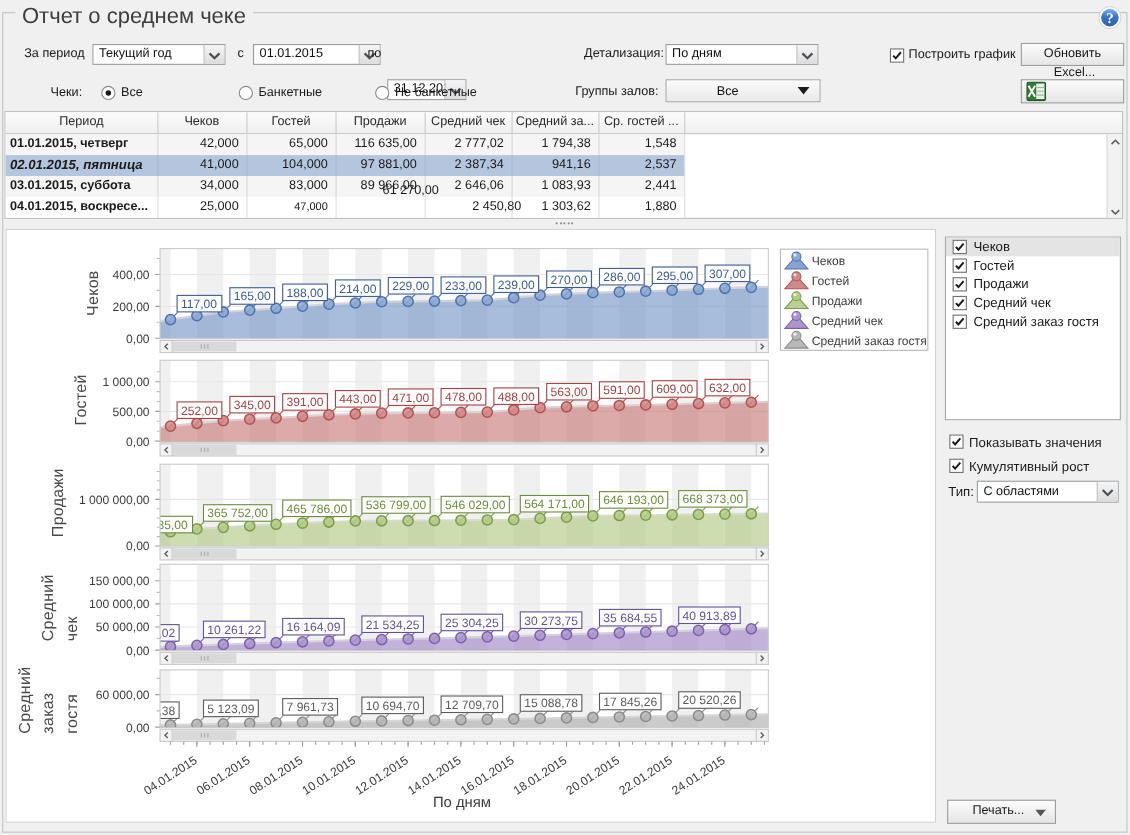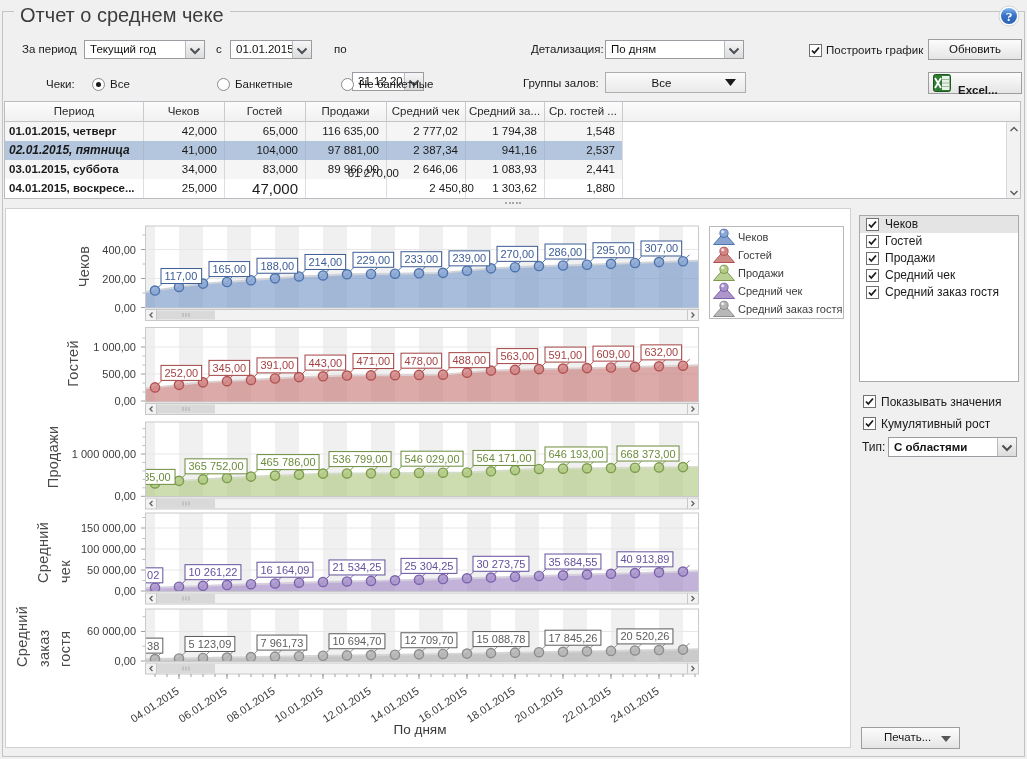--- a/index.html
+++ b/index.html
@@ -28,21 +28,21 @@
 <div class="lbl" style="left:22px;top:43px;">За период</div>
 <div class="combo" style="left:84px;top:39.5px;width:121px;height:19.5px;">
     <span class="txt">Текущий год</span>
     <div class="btn">
       <svg width="18" height="19" style="position:absolute;right:0;top:0;">
         <path d="M 4.5 7.5 L 9 12 L 13.5 7.5" fill="none" stroke="#4a5056" stroke-width="2"></path>
       </svg>
     </div>
   </div>
 <div class="lbl" style="left:216px;top:43px;">с</div>
-<div class="combo" style="left:230px;top:39.5px;width:82px;height:19.5px;padding-left:24px;">
+<div class="combo" style="left:230px;top:39.5px;width:116px;height:19.5px;padding-left:24px;">
     <span class="txt">01.01.2015</span>
     <div class="btn">
       <svg width="18" height="19" style="position:absolute;right:0;top:0;">
         <path d="M 4.5 7.5 L 9 12 L 13.5 7.5" fill="none" stroke="#4a5056" stroke-width="2"></path>
       </svg>
     </div>
   </div>
 <div class="lbl" style="left:334px;top:43px;">по</div>
 <div class="combo" style="left:352px;top:39.5px;width:72px;height:19.5px;margin-top:32px;">
     <span class="txt">31.12.2015</span>
@@ -86,21 +86,21 @@
   </div>
 <div class="btn2" style="left:928px;top:72px;width:94px;height:22px;"></div>
 <svg class="abs" style="left:933px;top:74px;" width="18" height="18">
 <rect x="0.5" y="0.5" width="17" height="17" rx="2" fill="#2f7d32" stroke="#1d5420"></rect>
 <rect x="9" y="2" width="7.5" height="14" fill="#e8f0e8"></rect>
 <line x1="9" y1="5.5" x2="16.5" y2="5.5" stroke="#9dbc9d" stroke-width="1"></line>
 <line x1="9" y1="9" x2="16.5" y2="9" stroke="#9dbc9d" stroke-width="1"></line>
 <line x1="9" y1="12.5" x2="16.5" y2="12.5" stroke="#9dbc9d" stroke-width="1"></line>
 <path d="M 2 4 L 8 14 M 8 4 L 2 14" stroke="#ffffff" stroke-width="1.8"></path>
   </svg>
-<div class="lbl" style="left:958px;top:84px;font-weight:bold;">Excel...</div>
+<div class="lbl" style="left:958px;top:60px;">Excel...</div>
 <div class="abs" style="left:4px;top:101px;width:1017px;height:98px;background:#fff;border:1px solid #b9bdc1;box-sizing:border-box;overflow:hidden;">
     <div class="abs" style="left:0;top:0;width:1015px;height:20px;background:linear-gradient(#fcfcfc,#f0f0f1);border-bottom:1px solid #c3c3c8;box-sizing:border-box;"></div>
     <div class="abs" style="left:0px;top:0;width:138px;height:20px;line-height:19px;text-align:center;font-size:11.5px;color:#2a2a2a;white-space:nowrap;overflow:hidden;">Период</div>
     <div class="abs" style="left:138px;top:0;width:81px;height:20px;line-height:19px;text-align:center;font-size:11.5px;color:#2a2a2a;white-space:nowrap;overflow:hidden;">Чеков</div>
     <div class="abs" style="left:219px;top:0;width:81px;height:20px;line-height:19px;text-align:center;font-size:11.5px;color:#2a2a2a;white-space:nowrap;overflow:hidden;">Гостей</div>
     <div class="abs" style="left:300px;top:0;width:81px;height:20px;line-height:19px;text-align:center;font-size:11.5px;color:#2a2a2a;white-space:nowrap;overflow:hidden;">Продажи</div>
     <div class="abs" style="left:381px;top:0;width:79px;height:20px;line-height:19px;text-align:center;font-size:11.5px;color:#2a2a2a;white-space:nowrap;overflow:hidden;">Средний чек</div>
     <div class="abs" style="left:460px;top:0;width:79px;height:20px;line-height:19px;text-align:center;font-size:11.5px;color:#2a2a2a;white-space:nowrap;overflow:hidden;">Средний за...</div>
     <div class="abs" style="left:539px;top:0;width:78px;height:20px;line-height:19px;text-align:center;font-size:11.5px;color:#2a2a2a;white-space:nowrap;overflow:hidden;">Ср. гостей ...</div>
     <div class="abs" style="left:138px;top:0;width:1px;height:20px;background:#c9c9cf;"></div>
@@ -130,21 +130,21 @@
     <div class="abs" style="left:4px;top:58px;width:128px;height:19px;line-height:19px;font-size:11.5px;font-weight:bold;color:#1a1a1a;white-space:nowrap;overflow:hidden;">03.01.2015, суббота</div>
     <div class="abs" style="left:138px;top:58px;width:74px;height:19px;line-height:19px;text-align:right;font-size:11.5px;color:#1a1a1a;">34,000</div>
     <div class="abs" style="left:219px;top:58px;width:74px;height:19px;line-height:19px;text-align:right;font-size:11.5px;color:#1a1a1a;">83,000</div>
     <div class="abs" style="left:300px;top:58px;width:74px;height:19px;line-height:19px;text-align:right;font-size:11.5px;color:#1a1a1a;">89 966,00</div>
     <div class="abs" style="left:381px;top:58px;width:72px;height:19px;line-height:19px;text-align:right;font-size:11.5px;color:#1a1a1a;">2 646,06</div>
     <div class="abs" style="left:460px;top:58px;width:72px;height:19px;line-height:19px;text-align:right;font-size:11.5px;color:#1a1a1a;">1 083,93</div>
     <div class="abs" style="left:539px;top:58px;width:71px;height:19px;line-height:19px;text-align:right;font-size:11.5px;color:#1a1a1a;">2,441</div>
     <div class="abs" style="left:0;top:77px;width:617px;height:19px;background:#ffffff;"></div>
     <div class="abs" style="left:4px;top:77px;width:128px;height:19px;line-height:19px;font-size:11.5px;font-weight:bold;color:#1a1a1a;white-space:nowrap;overflow:hidden;">04.01.2015, воскресе...</div>
     <div class="abs" style="left:138px;top:77px;width:74px;height:19px;line-height:19px;text-align:right;font-size:11.5px;color:#1a1a1a;">25,000</div>
-    <div class="abs" style="left:219px;top:77px;width:74px;height:19px;line-height:19px;text-align:right;font-size:15px;color:#1a1a1a;">47,000</div>
+    <div class="abs" style="left:219px;top:77px;width:74px;height:19px;line-height:19px;text-align:right;font-size:10px;color:#1a1a1a;">47,000</div>
     <div class="abs" style="left:300px;top:62px;width:74px;height:19px;line-height:19px;text-align:right;font-size:11.5px;color:#1a1a1a;margin-left:20px;">61 270,00</div>
     <div class="abs" style="left:381px;top:77px;width:72px;height:19px;line-height:19px;text-align:right;font-size:11.5px;color:#1a1a1a;padding-left:16px;">2 450,80</div>
     <div class="abs" style="left:460px;top:77px;width:72px;height:19px;line-height:19px;text-align:right;font-size:11.5px;color:#1a1a1a;">1 303,62</div>
     <div class="abs" style="left:539px;top:77px;width:71px;height:19px;line-height:19px;text-align:right;font-size:11.5px;color:#1a1a1a;">1,880</div>
     <div class="abs" style="left:138px;top:20px;width:1px;height:78px;background:rgba(160,160,172,0.35);"></div>
     <div class="abs" style="left:219px;top:20px;width:1px;height:78px;background:rgba(160,160,172,0.35);"></div>
     <div class="abs" style="left:300px;top:20px;width:1px;height:78px;background:rgba(160,160,172,0.35);"></div>
     <div class="abs" style="left:381px;top:20px;width:1px;height:78px;background:rgba(160,160,172,0.35);"></div>
     <div class="abs" style="left:460px;top:20px;width:1px;height:78px;background:rgba(160,160,172,0.35);"></div>
     <div class="abs" style="left:539px;top:20px;width:1px;height:78px;background:rgba(160,160,172,0.35);"></div>
@@ -848,21 +848,21 @@
     </svg>
   </div>
 <div class="lbl" style="left:881px;top:395px;font-size:12px;">Показывать значения</div>
 <div class="chk" style="left:863px;top:416.5px;">
     <svg width="11" height="11" style="position:absolute;left:0;top:0">
       <path d="M 2 5.5 L 4.3 8 L 9 2.5" fill="none" stroke="#1a1a1a" stroke-width="1.8"></path>
     </svg>
   </div>
 <div class="lbl" style="left:881px;top:417px;font-size:12px;">Кумулятивный рост</div>
 <div class="lbl" style="left:862px;top:440px;font-size:12px;">Тип:</div>
-<div class="combo" style="left:888px;top:437px;width:129px;height:19.5px;font-weight:bold;">
+<div class="combo" style="left:888px;top:437px;width:129px;height:19.5px;">
     <span class="txt">С областями</span>
     <div class="btn">
       <svg width="18" height="19" style="position:absolute;right:0;top:0;">
         <path d="M 4.5 7.5 L 9 12 L 13.5 7.5" fill="none" stroke="#4a5056" stroke-width="2"></path>
       </svg>
     </div>
   </div>
 <div class="btn2" style="left:861px;top:727px;width:99px;height:22px;"></div>
 <div class="lbl" style="left:884px;top:731px;">Печать...</div>
 <svg class="abs" style="left:941px;top:736px;" width="11" height="7">

